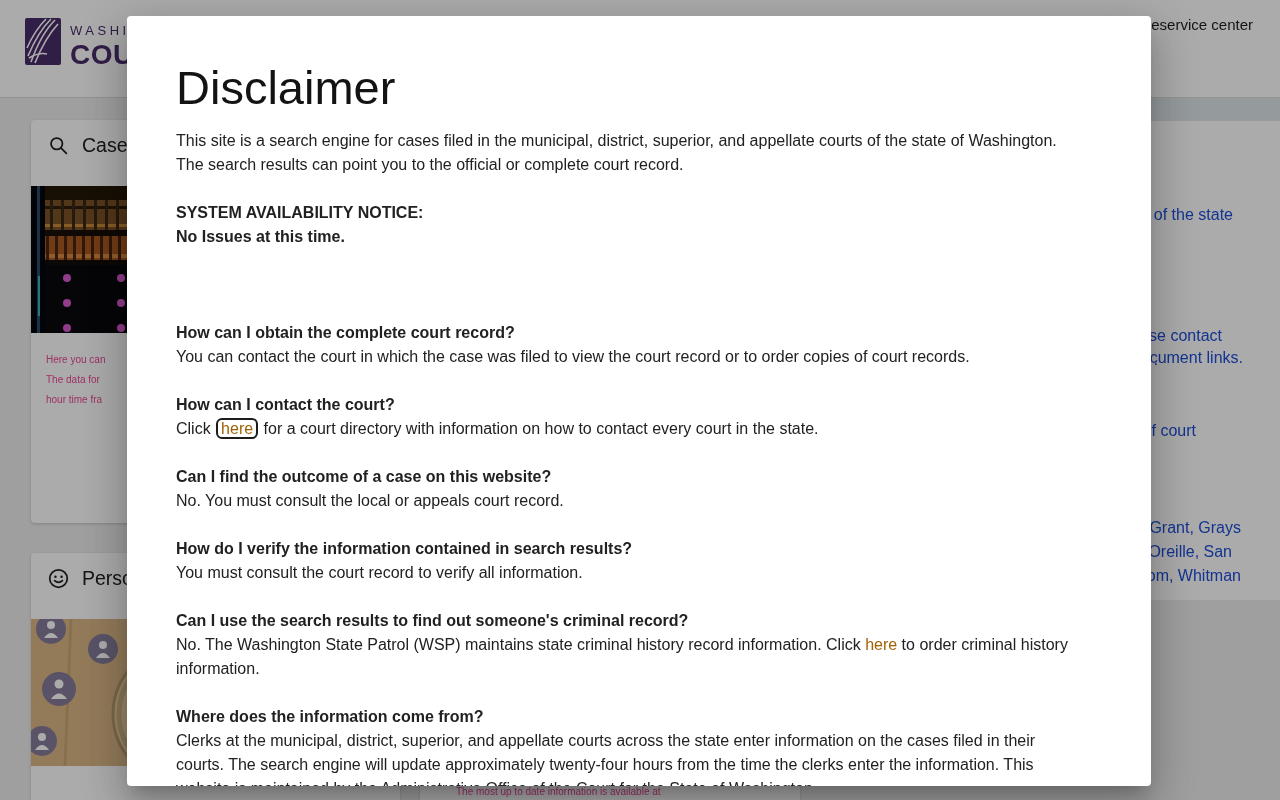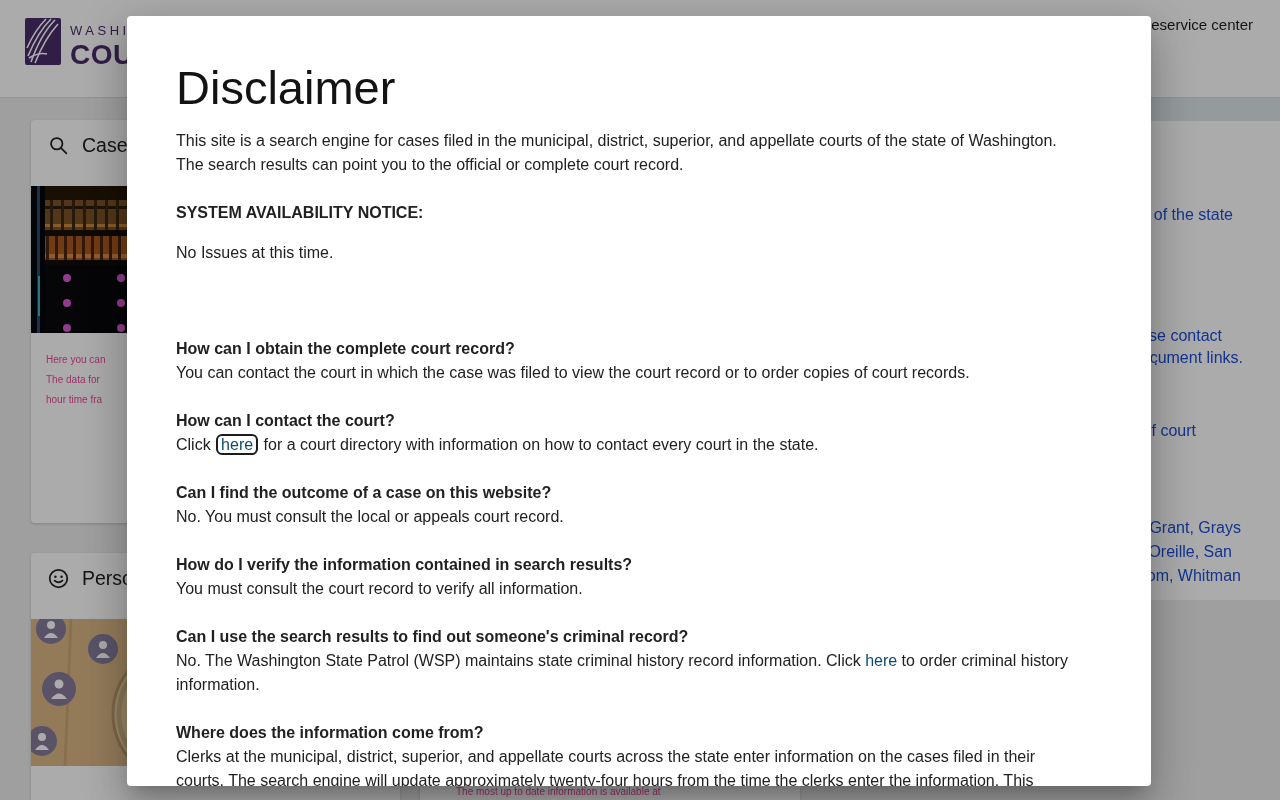--- a/index.html
+++ b/index.html
@@ -47,24 +47,24 @@
     box-shadow:0 11px 15px -7px rgba(0,0,0,.2), 0 24px 38px 3px rgba(0,0,0,.14), 0 9px 46px 8px rgba(0,0,0,.12);
     padding:44px 49px 0 49px;
   }
   .modal h1 {
     font-size:47px; font-weight:400; color:#131313; line-height:55px;
     letter-spacing:0; margin:0 0 14px 0;
   }
   .modal-body { width:910px; font-size:16px; line-height:24px; color:#212121; }
   .intro { margin:0 0 24px 0; }
   .notice-head { font-weight:700; }
-  .notice-body { margin:16px 0 72px 0; }
+  .notice-body { margin:0 0 72px 0;font-weight:bold; }
   .faq { margin:0 0 24px 0; }
   .faq-q { font-weight:700; }
-  .plink { color:#0c4a6e; text-decoration:none; }
+  .plink { color:#a16207; text-decoration:none; }
   .plink.focused {
     border:2px solid #1c1c1c; border-radius:6px; padding:0 3px; margin:0 1px;
   }
 </style>
 </head>
 <body>
 
 <div class="page">
 
   <div class="site-header">

